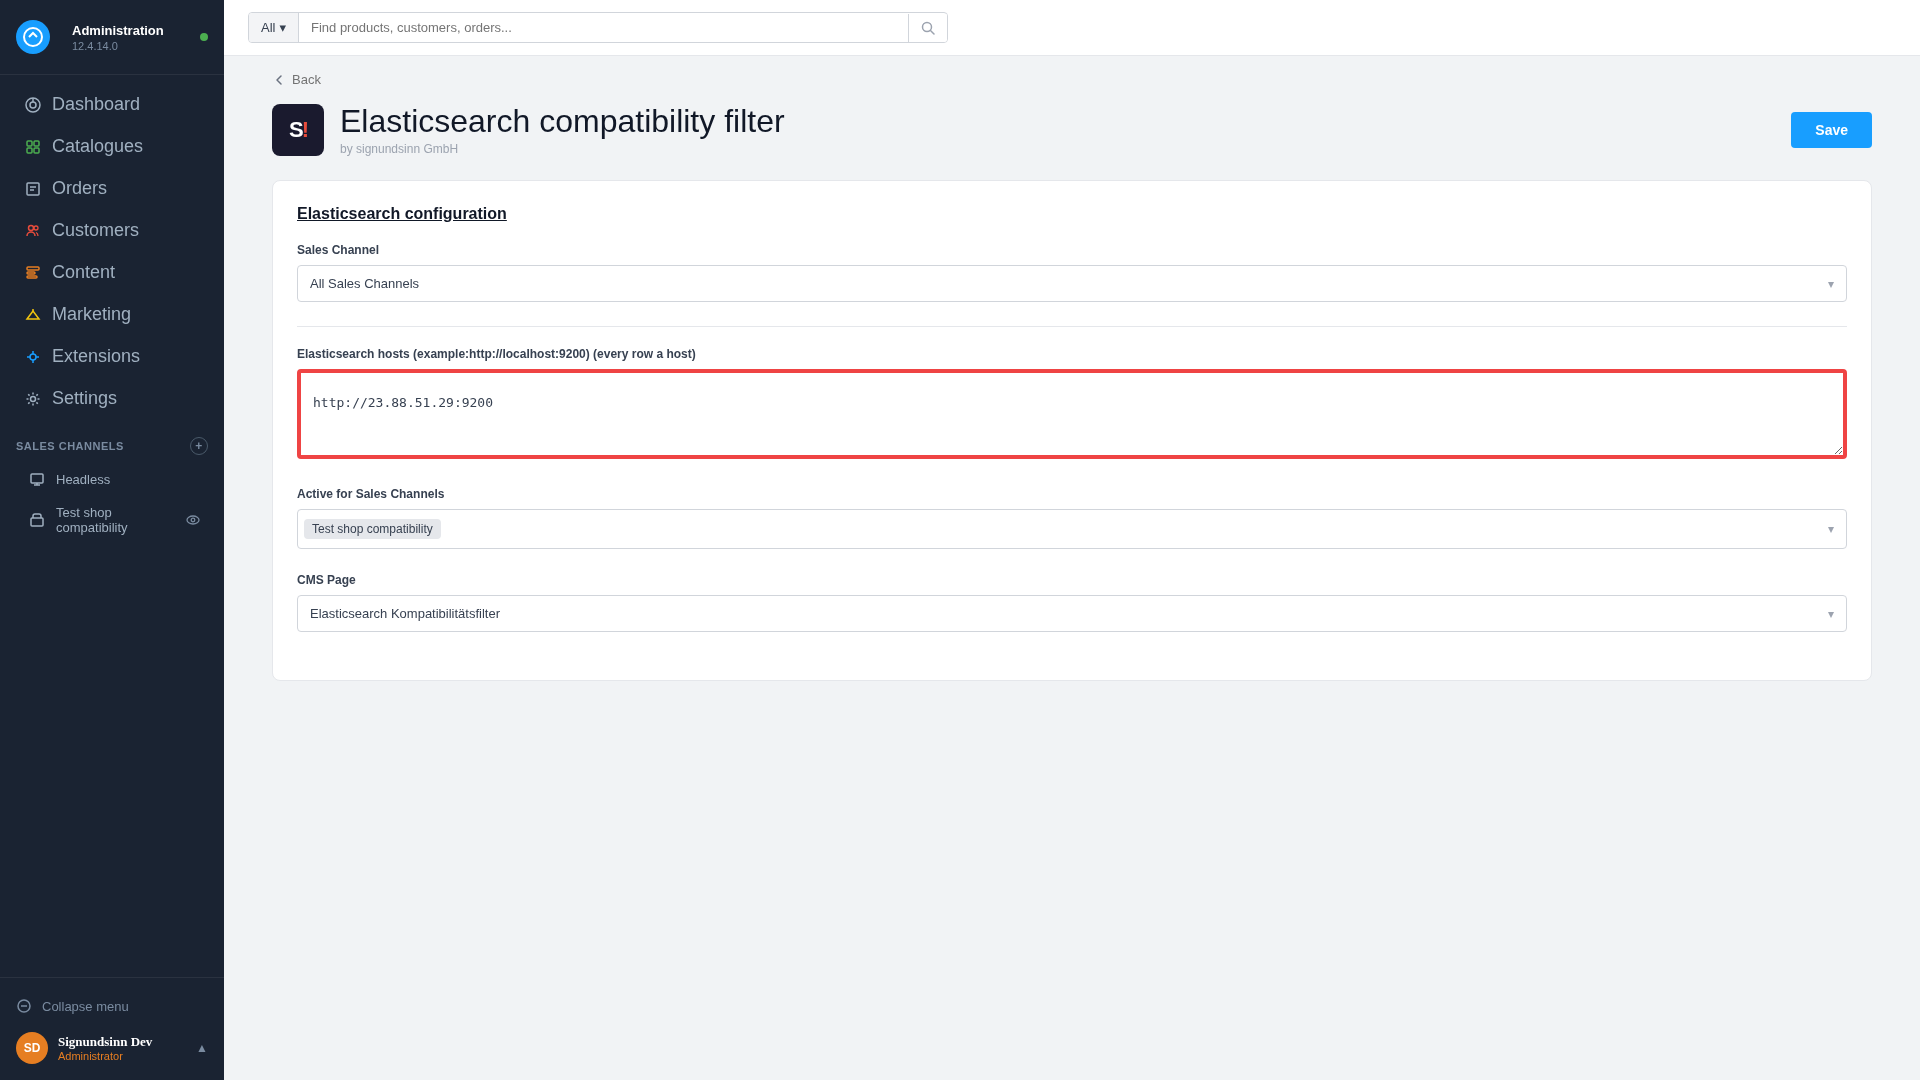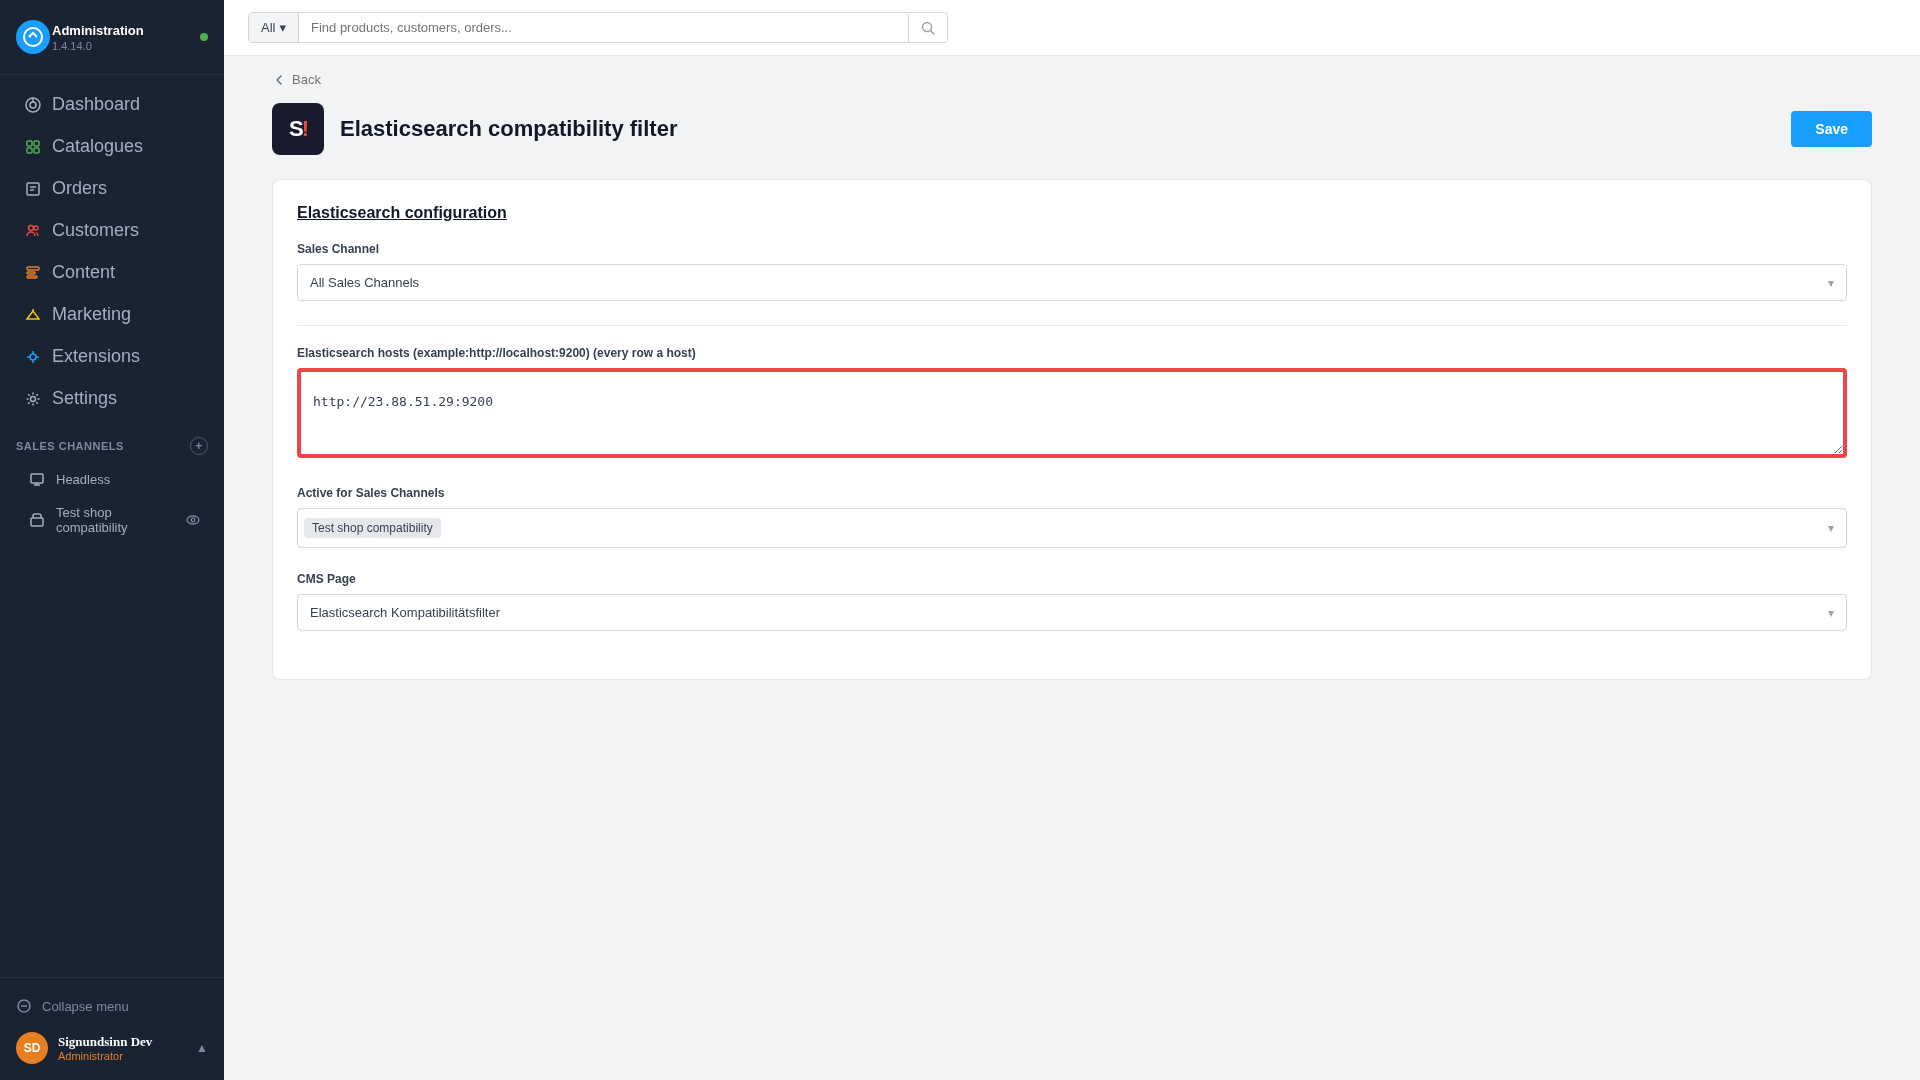--- a/index.html
+++ b/index.html
@@ -13,21 +13,21 @@
       display: flex;
       flex-direction: column;
       height: 100vh;
       overflow-y: auto;
     }
     .sidebar-header {
       display: flex;
       align-items: center;
       padding: 20px 16px;
       border-bottom: 1px solid rgba(255,255,255,0.07);
-      gap: 2px;
+      gap: 22px;
     }
     .sidebar-logo {
       width: 34px;
       height: 34px;
       background: #189eff;
       border-radius: 50%;
       display: flex;
       align-items: center;
       justify-content: center;
       color: white;
@@ -218,21 +218,21 @@
       flex-shrink: 0;
     }
     .plugin-logo-inner {
       font-size: 22px;
       font-weight: 900;
       color: #fff;
       letter-spacing: -2px;
     }
     .plugin-logo-dot { color: #e74c3c; }
     .page-title-block { flex: 1; }
-    .page-title { font-size: 22px; font-weight: 700; color: #111827; }
+    .page-title { font-size: 32px; font-weight: 400; color: #111827; }
     .page-subtitle { font-size: 12px; color: #9ca3af; margin-top: 2px; }
     .save-btn {
       background: #189eff;
       color: #fff;
       border: none;
       border-radius: 4px;
       padding: 10px 24px;
       font-size: 14px;
       font-weight: 600;
       cursor: pointer;
@@ -349,21 +349,21 @@
 <div class="sidebar">
   <div class="sidebar-header">
     <div class="sidebar-logo">
       <svg width="20" height="20" viewBox="0 0 20 20" fill="none">
         <circle cx="10" cy="10" r="9" stroke="white" stroke-width="2"></circle>
         <path d="M6 10 L10 6 L14 10" stroke="white" stroke-width="2" fill="none"></path>
       </svg>
     </div>
     <div class="sidebar-title-block">
       <div class="sidebar-title">Administration</div>
-      <div class="sidebar-version">1.4.14.0</div>
+      <div class="sidebar-version">12.4.14.0</div>
     </div>
     <div class="online-dot"></div>
   </div>
 
   <nav class="sidebar-nav">
 
     <div class="nav-item">
       <span class="nav-icon">
         <svg width="16" height="16" viewBox="0 0 16 16" fill="none">
           <circle cx="8" cy="8" r="7" stroke="#a0b0c0" stroke-width="1.5"></circle>
@@ -530,20 +530,21 @@
         <span>Back</span>
       </div>
     </div>
 
     <div class="page-header">
       <div class="plugin-logo">
         <span class="plugin-logo-inner">S<span class="plugin-logo-dot">!</span></span>
       </div>
       <div class="page-title-block">
         <div class="page-title">Elasticsearch compatibility filter</div>
+        <div class="page-subtitle">by signundsinn GmbH</div>
       </div>
       <button class="save-btn">Save</button>
     </div>
 
     <div class="card">
       <div class="card-title">Elasticsearch configuration</div>
 
       <div class="form-section">
         <label class="form-label">Sales Channel</label>
         <div class="form-select-wrapper">

